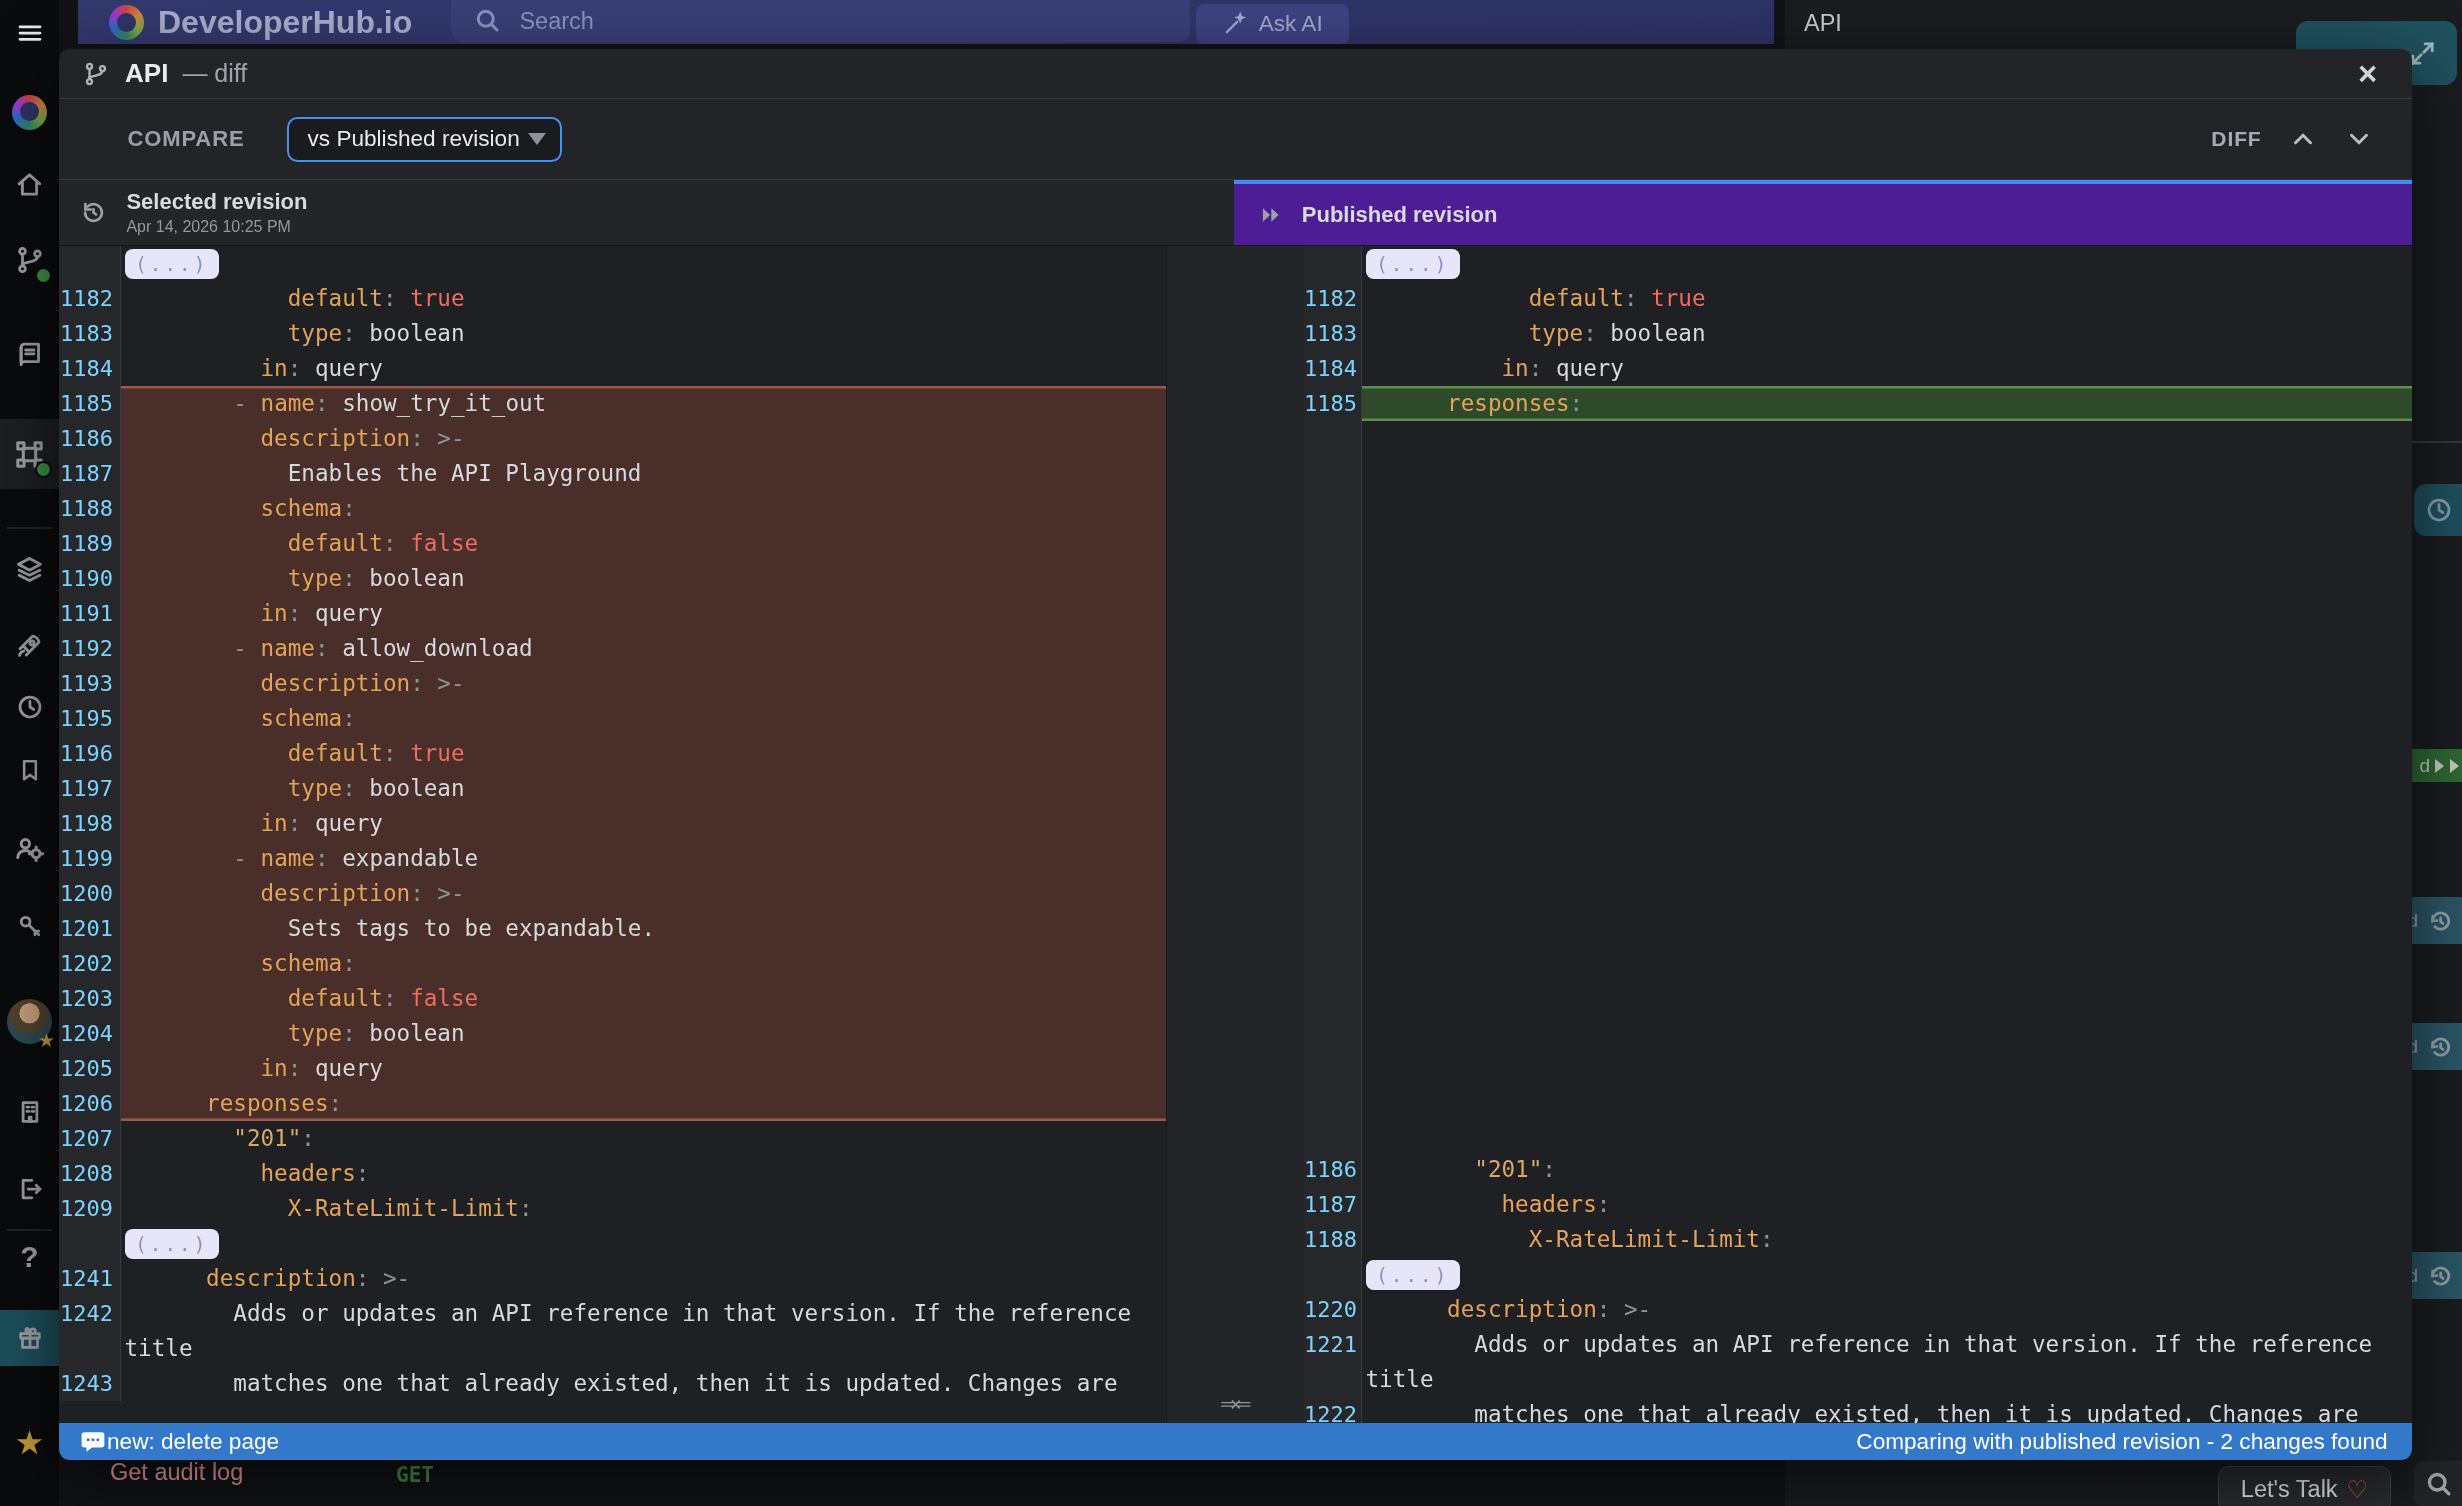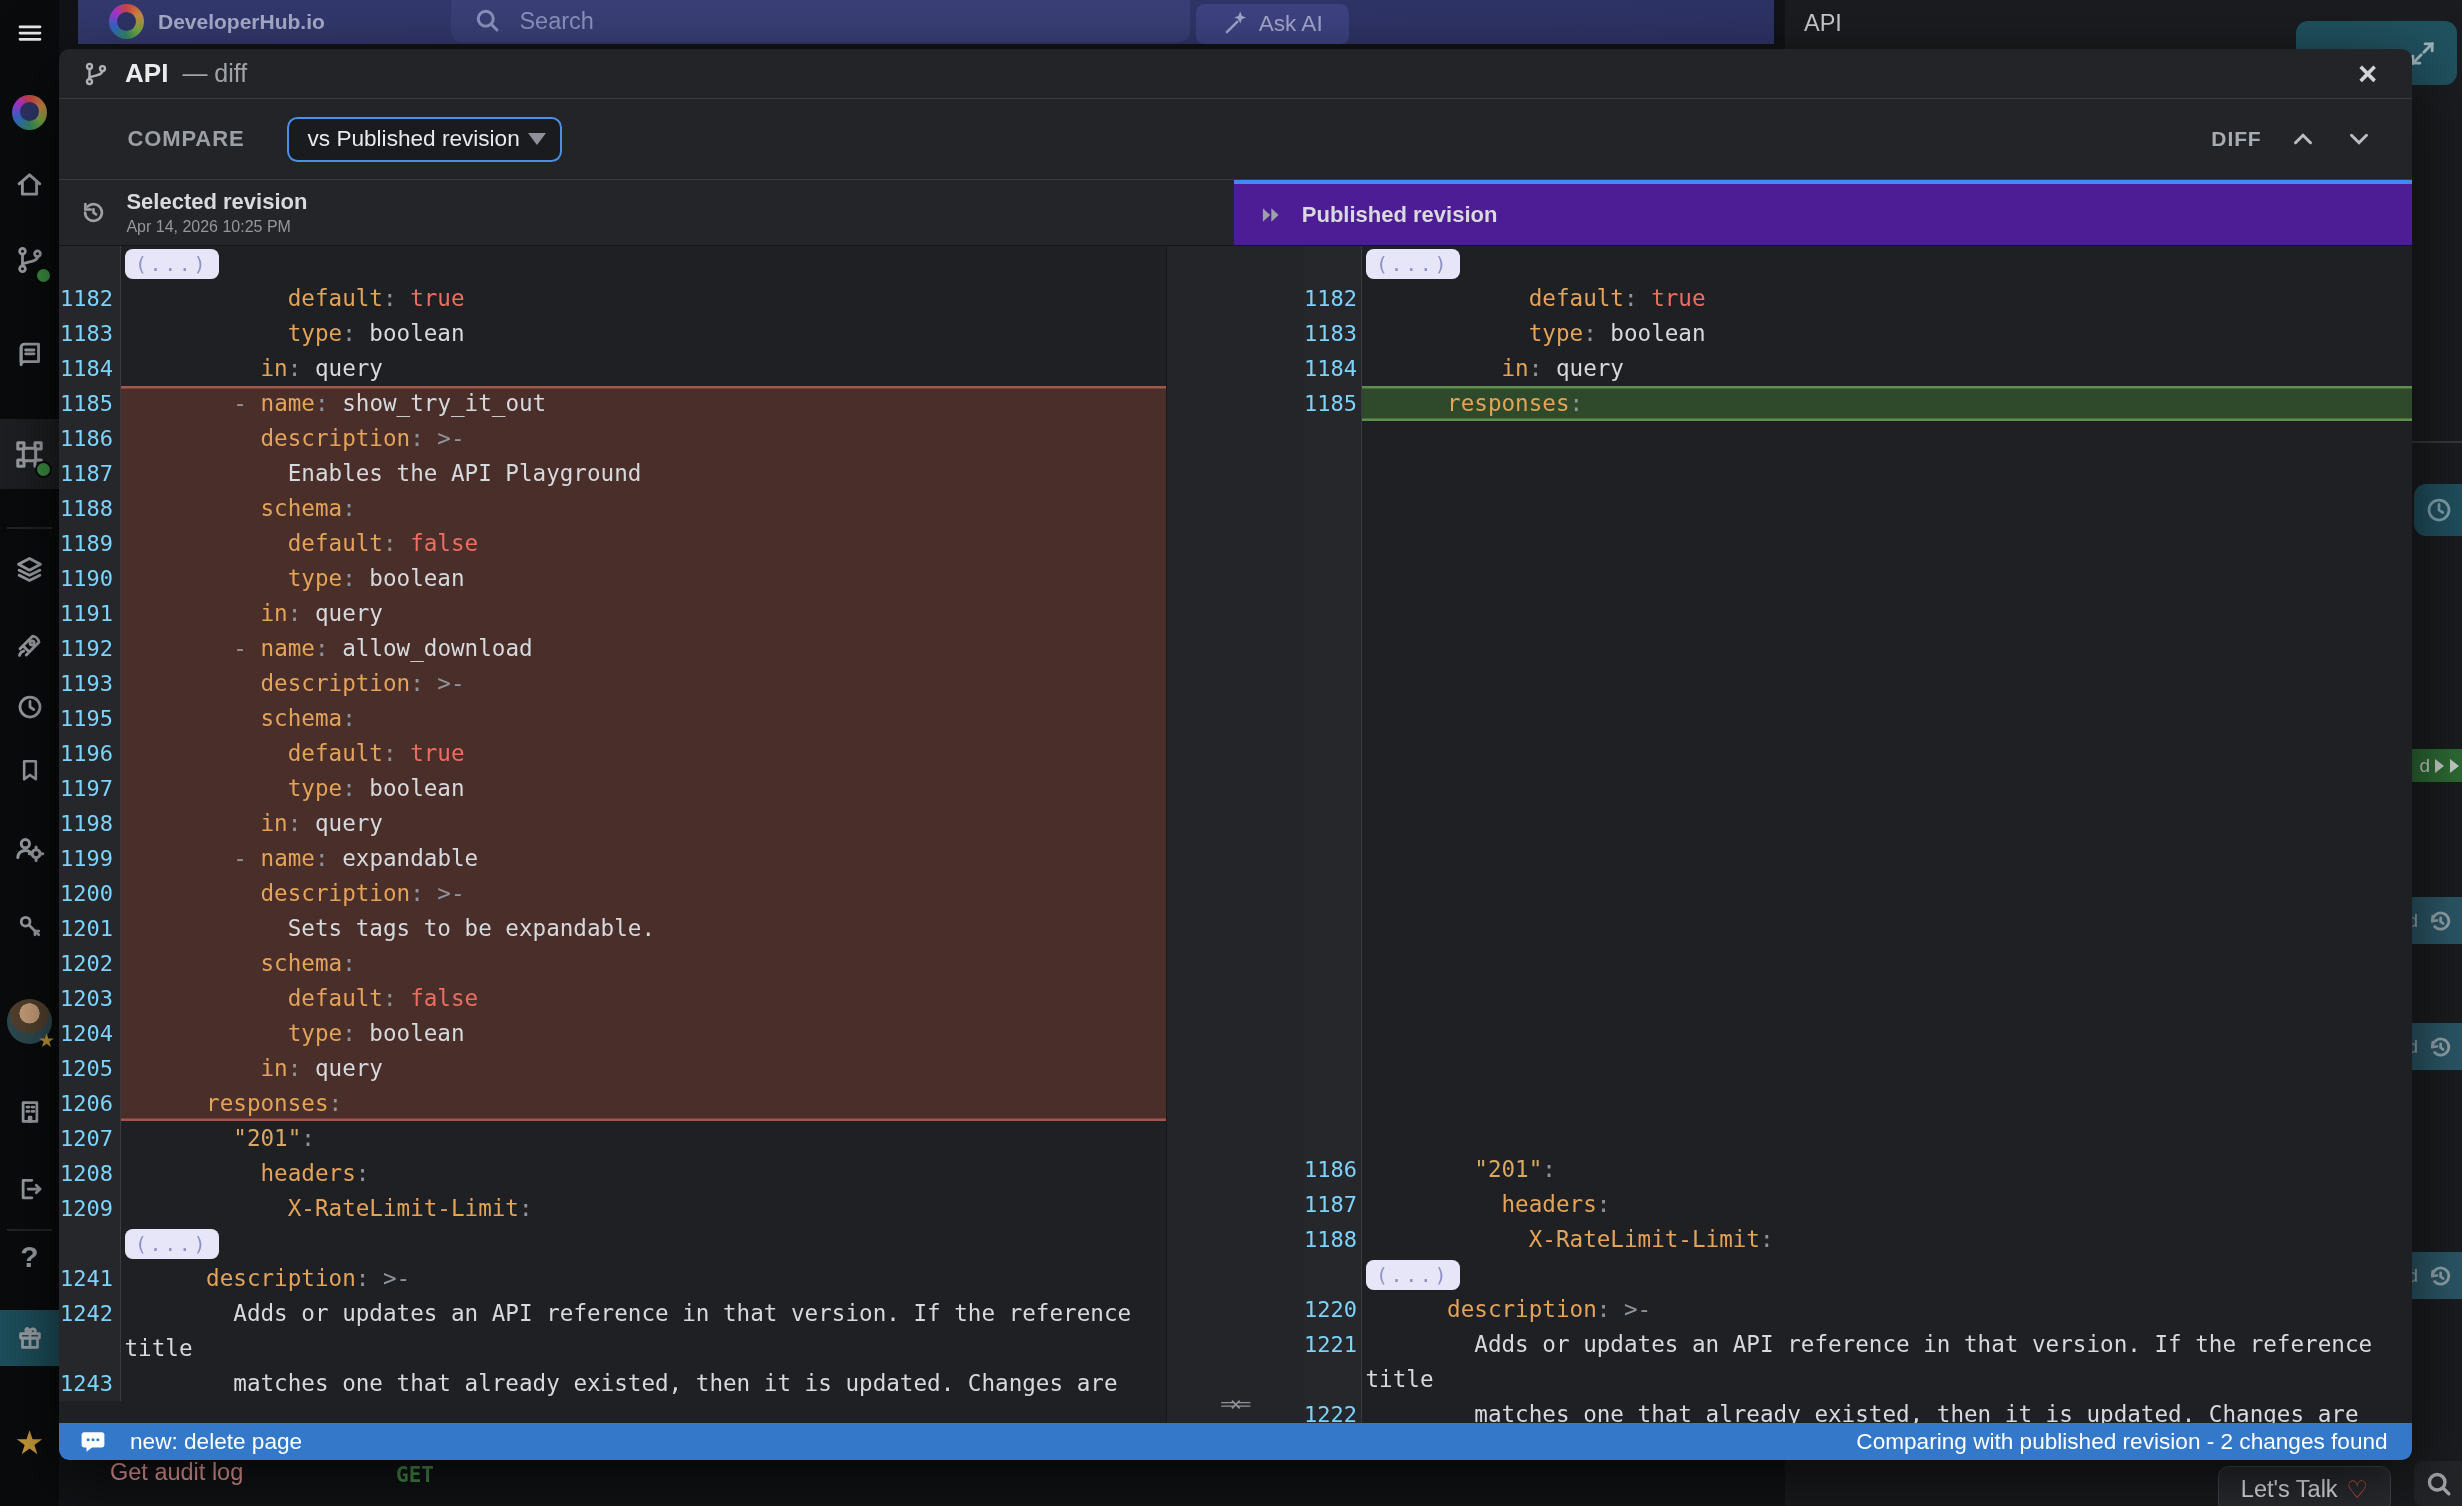--- a/index.html
+++ b/index.html
@@ -6,21 +6,21 @@
   .page{position:relative;width:2462px;height:1506px;overflow:hidden;
         font-family:"Liberation Sans",sans-serif;background:#121316;}
   
   .topbar{position:absolute;left:78px;top:0;width:1696px;height:44px;
           background:linear-gradient(90deg,#33396e,#2E3366);background-color:#303567;overflow:hidden;}
   .brand{position:absolute;left:31px;top:4.4px;display:flex;align-items:center;gap:14px;}
   .swirl{width:35px;height:35px;border-radius:50%;
          background:conic-gradient(#c44 0deg,#c84 60deg,#7a4 130deg,#386 180deg,#36c 250deg,#a3c 310deg,#c44 360deg);
          position:relative;}
   .swirl:after{content:"";position:absolute;left:7.8px;top:7.8px;width:19px;height:19px;border-radius:50%;background:#2f3468;}
-  .brand-name{font-size:21px;font-weight:bold;color:#A8ADCB;}
+  .brand-name{font-size:32px;font-weight:bold;color:#A8ADCB;}
   .nav-search{position:absolute;left:373px;top:-10.4px;width:739px;height:47px;border-radius:10.4px;
               background:#3A4077;display:flex;align-items:flex-end;padding-bottom:5.2px;}
   .nav-search svg{margin-left:21px;margin-bottom:1.7px;}
   .nav-search .ph{font-size:23.5px;color:#8D93BE;margin-left:17.4px;margin-bottom:1.7px;}
   .askai{position:absolute;left:1118px;top:3.5px;width:153px;height:40px;border-radius:8.7px;background:#3E4382;
          display:flex;align-items:center;justify-content:center;gap:10.4px;color:#A3A8CC;font-size:22.6px;}
   
   .rightpanel{position:absolute;left:1785px;top:0;width:677px;height:1506px;background:#1B1C1F;}
   .rp-title{position:absolute;left:19px;top:10.4px;font-size:23.5px;color:#C8CBCF;}
   .rp-expand{position:absolute;left:511px;top:21px;width:161px;height:64px;border-radius:12.2px;background:#20525F;
@@ -93,21 +93,21 @@
   .tk-k{color:#E3A358;} .tk-p{color:#8E949B;} .tk-v{color:#D6D9DD;} .tk-b{color:#ED6D61;} .tk-s{color:#D9A963;}
   .rm .cd{background:#4A2E29;}
   .rm-first .cd{box-shadow:inset 0 2.6px 0 #A3564A;}
   .rm-last .cd{box-shadow:inset 0 -2.6px 0 #A3564A;}
   .add .cd{background:#2F4A2A;box-shadow:inset 0 2.6px 0 #5C8F4C,inset 0 -2.6px 0 #5C8F4C;}
   .chip{display:inline-block;height:30px;line-height:30px;margin-top:2.6px;padding:0 10.4px;border-radius:7.8px;
         background:#E6E6F8;color:#8F92C6;font-size:20px;letter-spacing:2.6px;}
   .fold-handle{position:absolute;left:1161px;top:1146px;font-size:21px;color:#8D9197;letter-spacing:-3.5px;z-index:3;cursor:pointer;}
   
   .m-bar{height:37px;flex:none;background:#3478CA;display:flex;align-items:center;color:#FFFFFF;font-size:22.6px;}
-  .bar-left{display:flex;align-items:center;gap:24px;margin-left:21px;}
+  .bar-left{display:flex;align-items:center;gap:1px;margin-left:21px;}
   .bar-right{margin-left:auto;margin-right:24.4px;}
   svg{display:block;}
 </style>
 </head>
 <body>
 
 <div class="page">
 
   <div class="topbar">
     <div class="brand">

